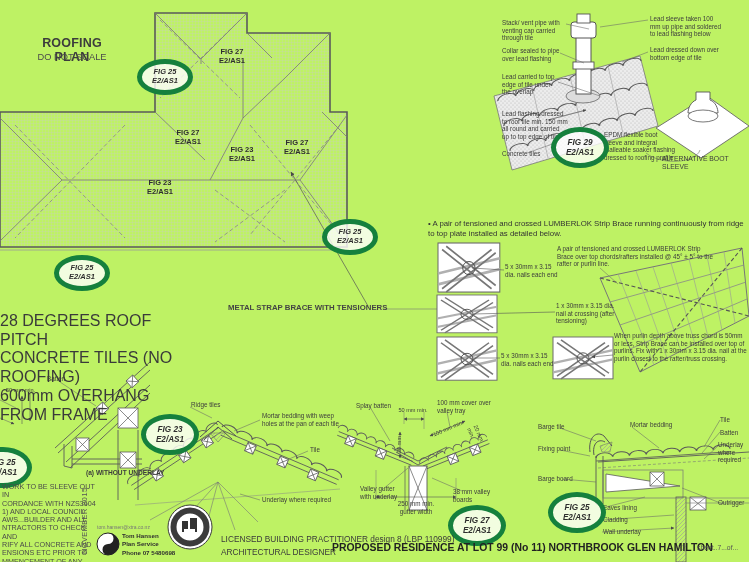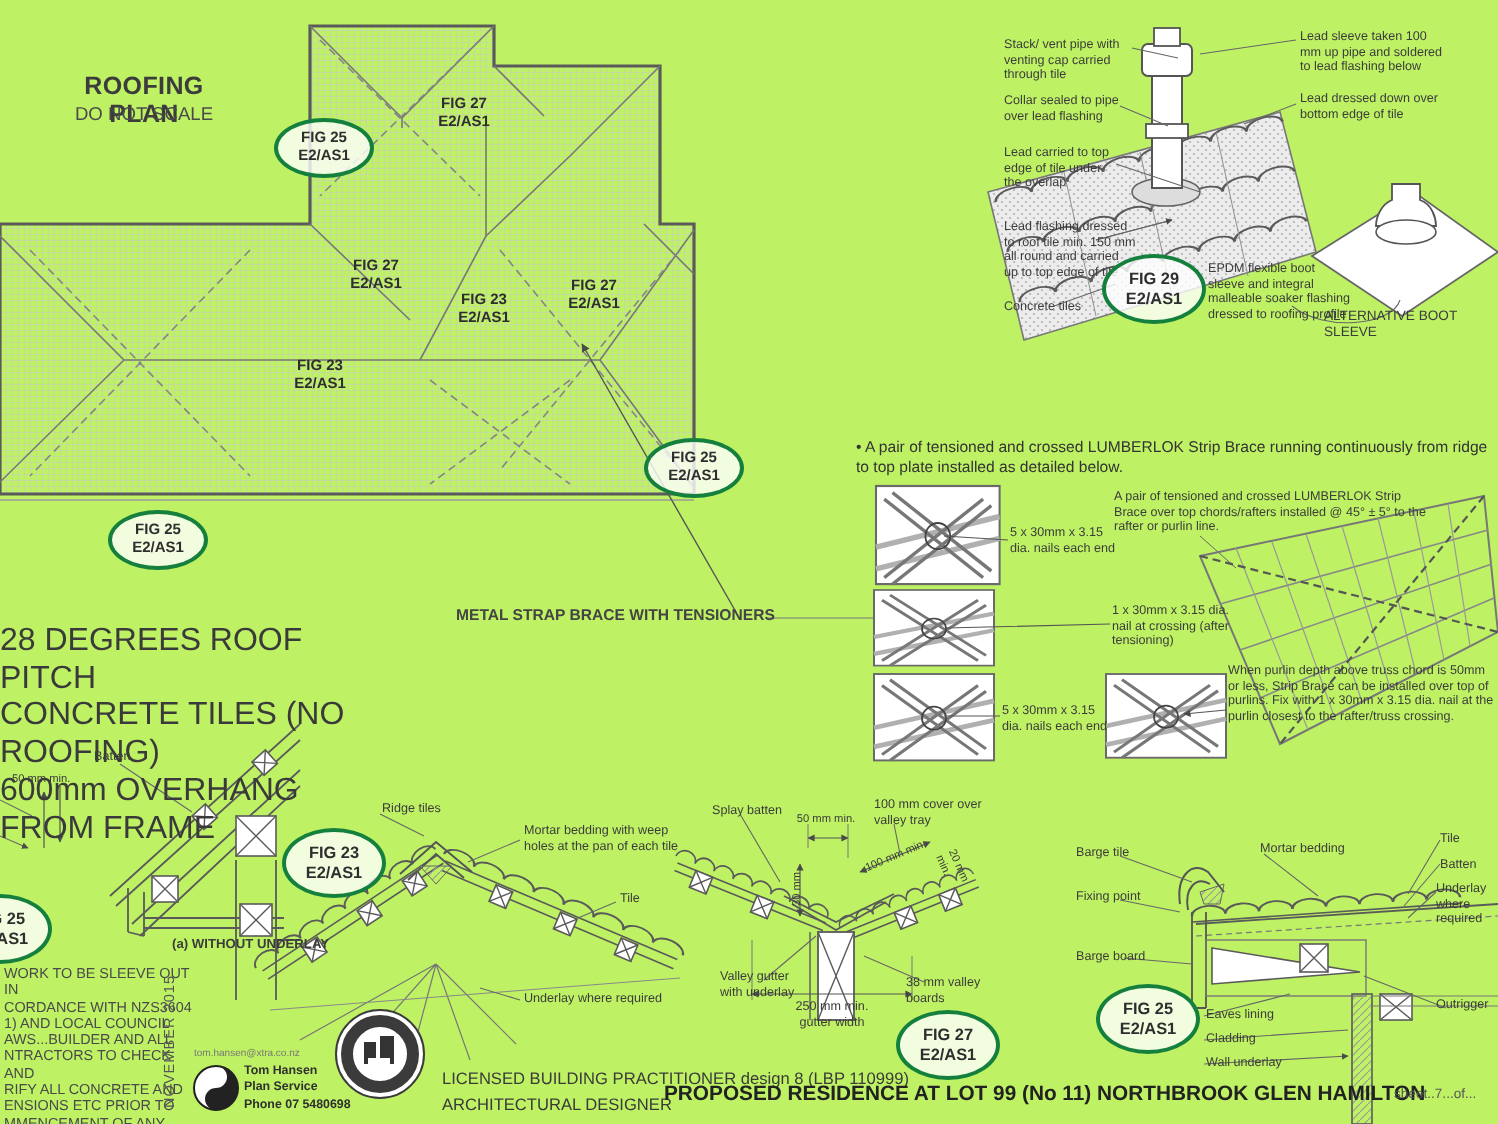--- a/index.html
+++ b/index.html
@@ -4,21 +4,21 @@
 <style>
   html,body{margin:0;padding:0;background:#e8e8e8;}
   #sheet{position:relative;width:749px;height:562px;background:#bef264;overflow:hidden;
          font-family:"Liberation Sans",sans-serif;color:#3c3c3c;}
   #linework{position:absolute;left:0;top:0;}
   .lbl{position:absolute;font-size:6.3px;line-height:1.2;color:#3c3c3c;}
   .lbl.sm{font-size:5.6px;}
   .figbadge{position:absolute;width:46px;height:26px;display:flex;flex-direction:column;
             align-items:center;justify-content:center;font-weight:bold;font-size:7.5px;
             line-height:1.15;color:#2e2e2e;text-align:center;}
-  .figbadge.oval{border:2px solid #15803d;border-radius:50%;background:rgba(255,255,255,.8);}
+  .figbadge.oval{border:5px solid #15803d;border-radius:50%;background:rgba(255,255,255,.8);font-style:italic;}
   .figbadge.big{width:48px;height:31px;font-size:8.2px;align-items:center;}
   .h-title{position:absolute;left:30px;top:36px;width:84px;text-align:center;
            font-weight:bold;font-size:12.5px;letter-spacing:.2px;}
   .h-sub{position:absolute;left:30px;top:52px;width:84px;text-align:center;font-size:9.3px;color:#4a4a4a;}
   .caption{position:absolute;left:0px;top:292px;width:190px;text-align:left;
            font-size:16px;line-height:1.17;color:#3a3a3a;margin-top:20px;}
   .strapnote{position:absolute;left:228px;top:303px;font-size:7.8px;color:#444;font-weight:bold;}
   .bullet{position:absolute;left:428px;top:219px;width:324px;font-size:7.8px;line-height:1.22;color:#333;}
   .notes{position:absolute;left:2px;top:483px;width:96px;font-size:7.2px;line-height:1.15;color:#4a4a4a;}
   .nov{position:absolute;left:80px;top:482px;height:72px;writing-mode:vertical-rl;

